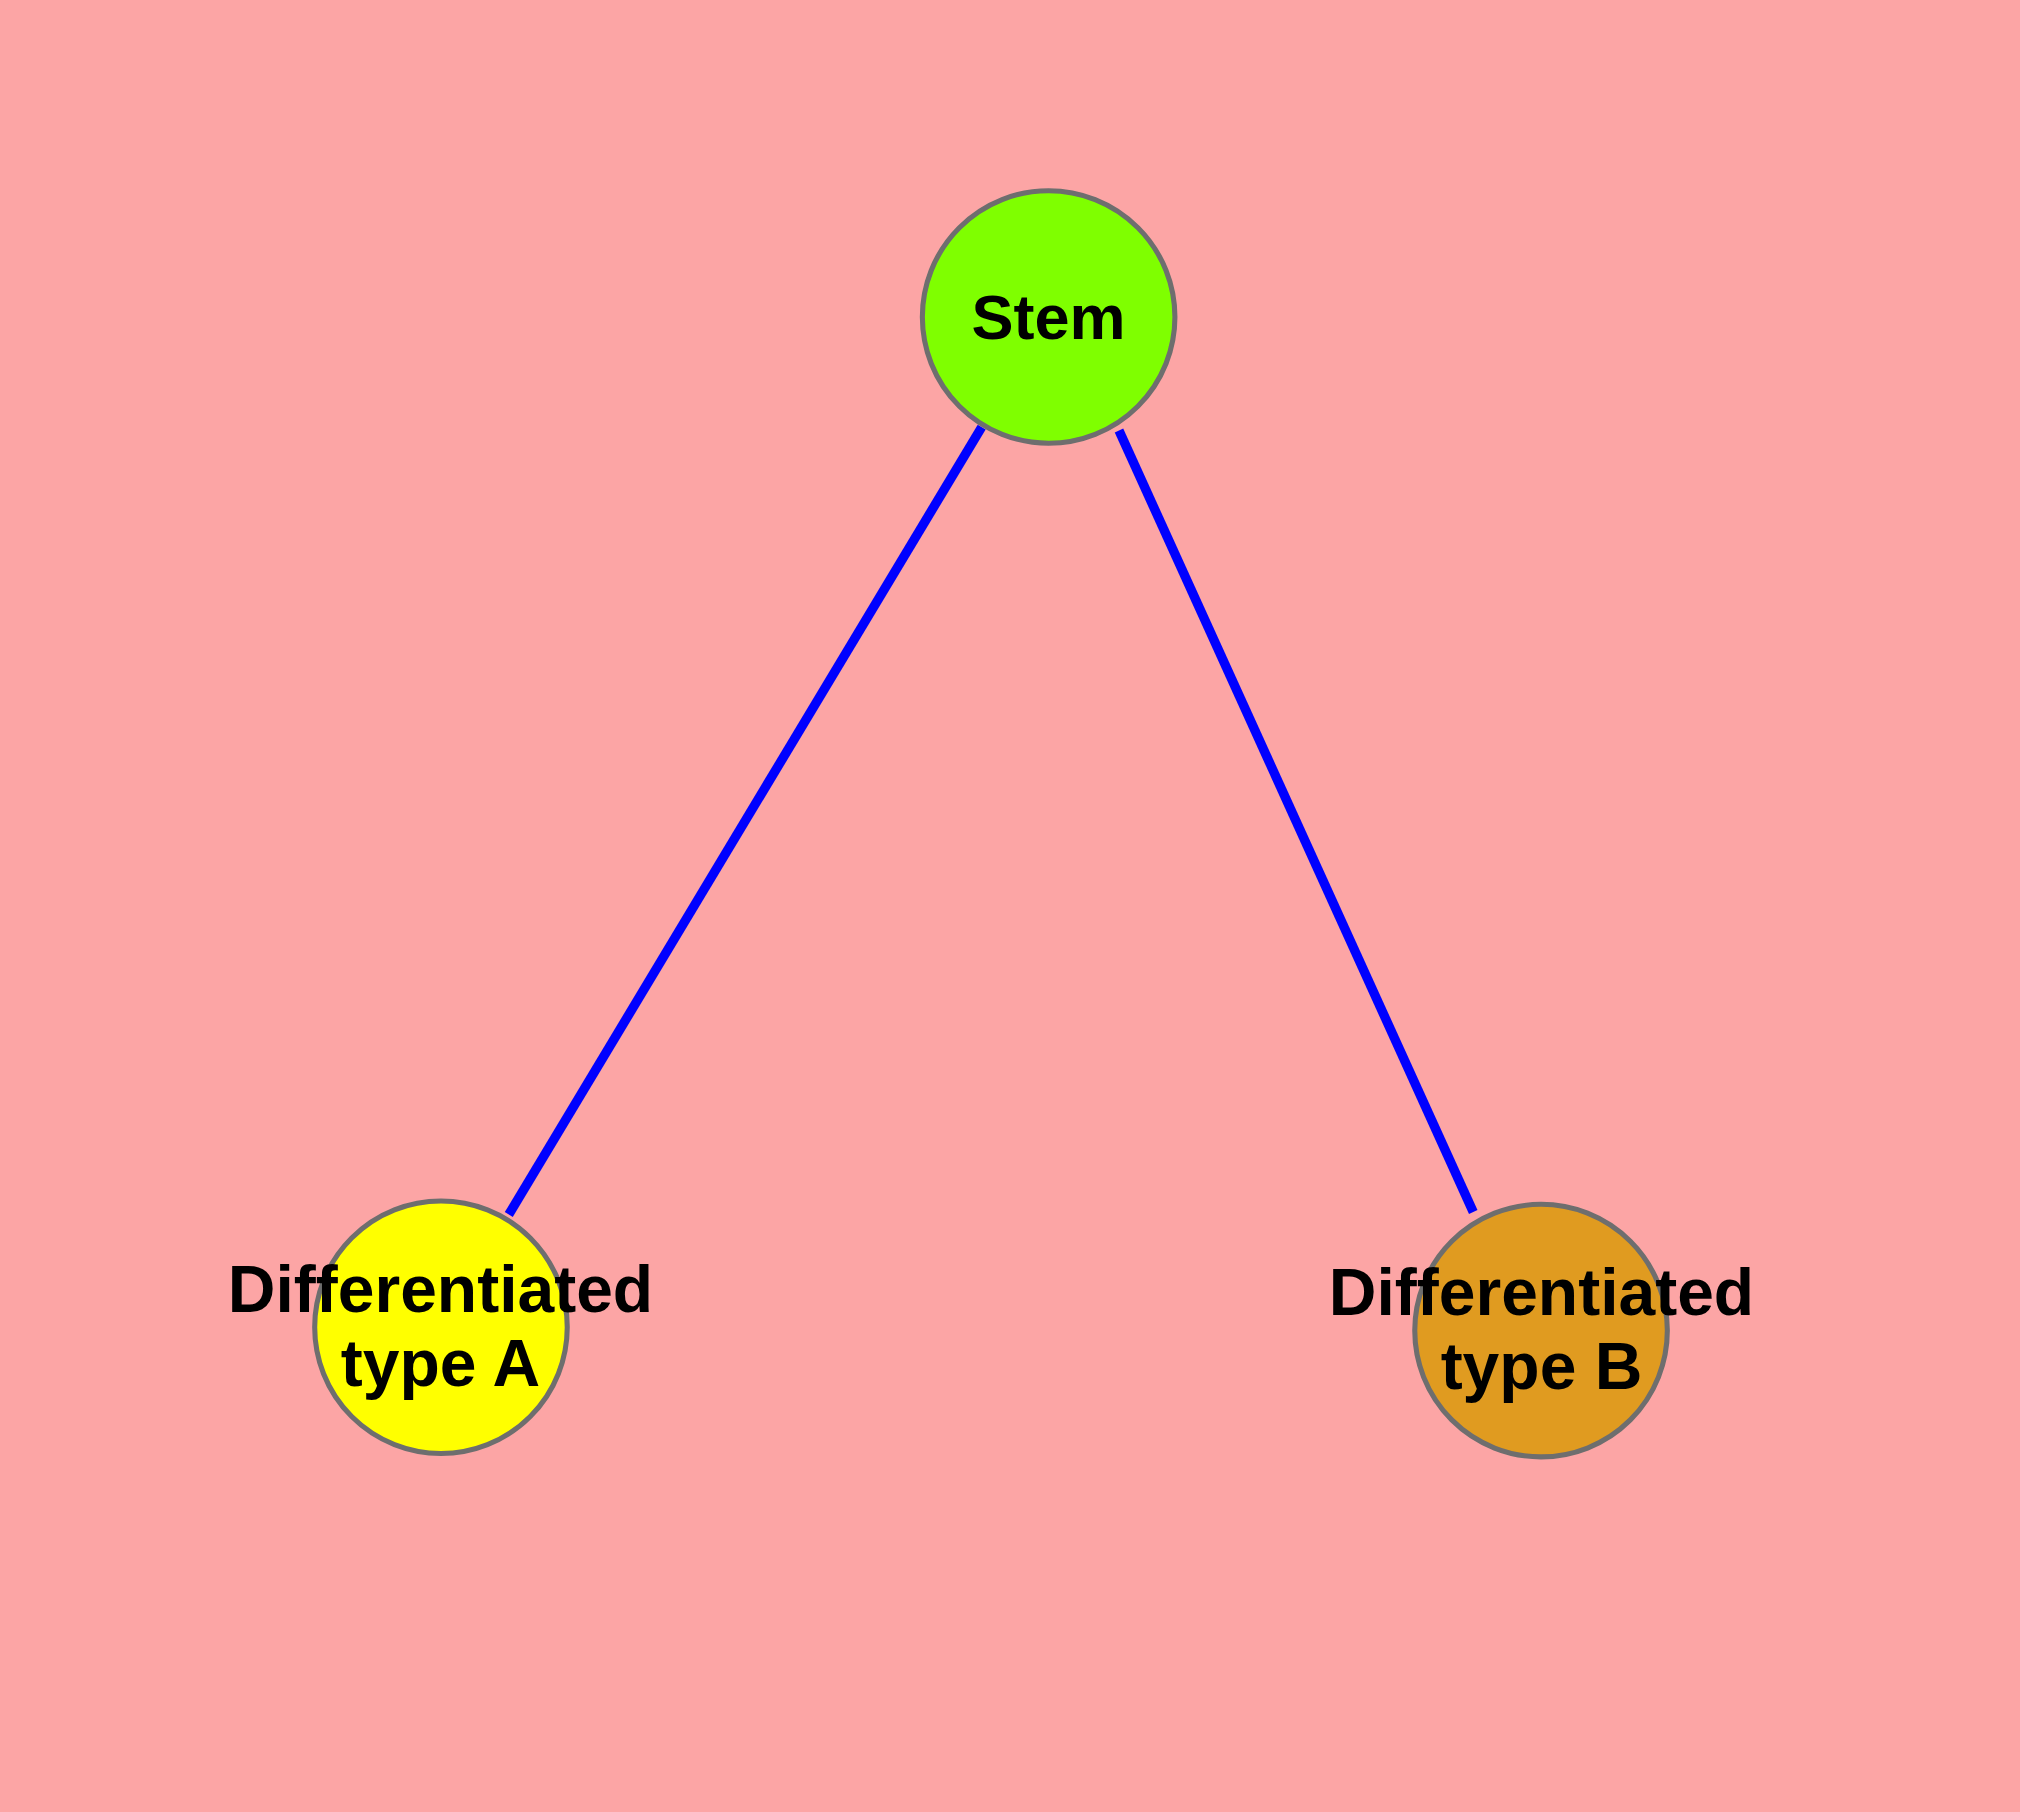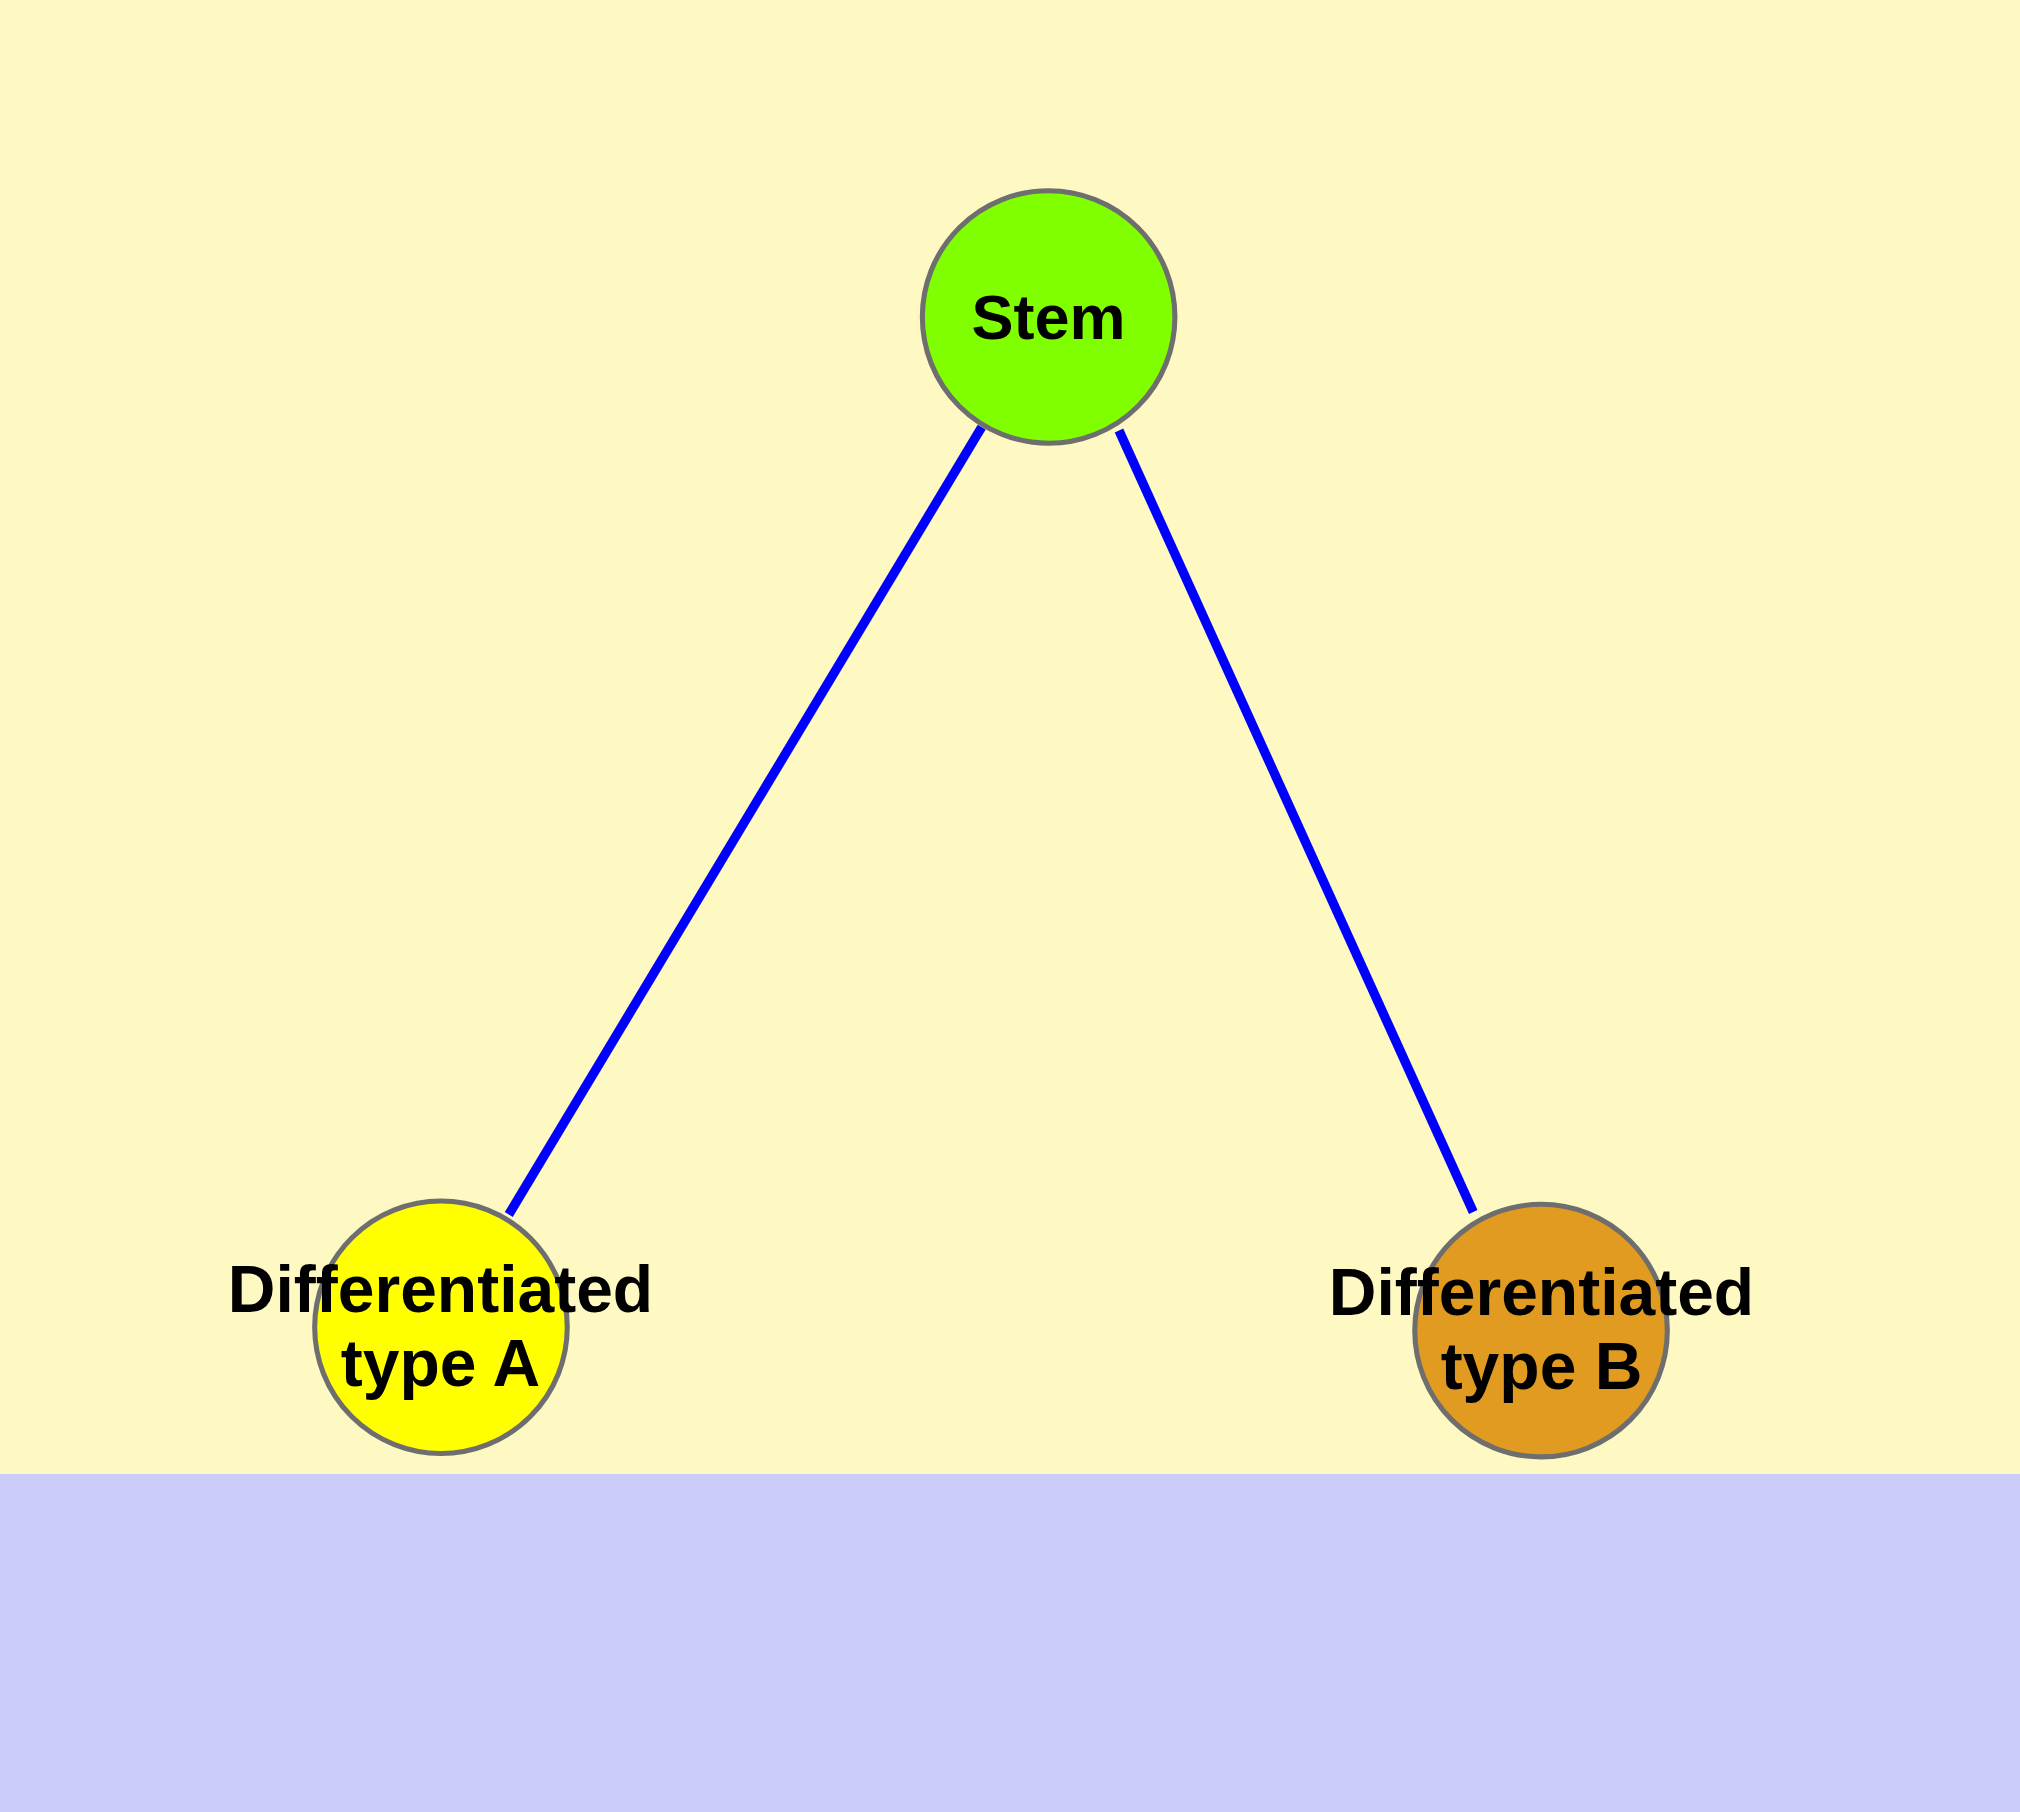--- a/index.html
+++ b/index.html
@@ -38,21 +38,21 @@
   .node-label.stem {
     font-size: 63px;
   }
   .node-label.leaf {
     font-size: 66px;
   }
 </style>
 </head>
 <body>
 
-<div id="canvas" style="background: #fef9c3; width: 2021px; height: 1474px;">
+<div id="canvas" style="background: #fca5a5; width: 2021px; height: 1812px;">
 
   <svg id="graph-svg" viewBox="0 0 2384 2138">
     <g>
       <line class="edge" id="edge0" x1="1158" y1="504" x2="600" y2="1433" stroke="#0000ff" stroke-width="11" stroke-linecap="butt"></line>
       <line class="edge" id="edge1" x1="1320" y1="508" x2="1738" y2="1430" stroke="#0000ff" stroke-width="11" stroke-linecap="butt"></line>
     </g>
     <g>
       <circle id="node0" cx="1237" cy="374" r="149" fill="#7fff00" stroke="#6e6e6e" stroke-width="6"></circle>
       <circle id="node1" cx="520" cy="1566" r="149" fill="#ffff00" stroke="#6e6e6e" stroke-width="6"></circle>
       <circle id="node2" cx="1818" cy="1570" r="149" fill="#e09b20" stroke="#6e6e6e" stroke-width="6"></circle>

